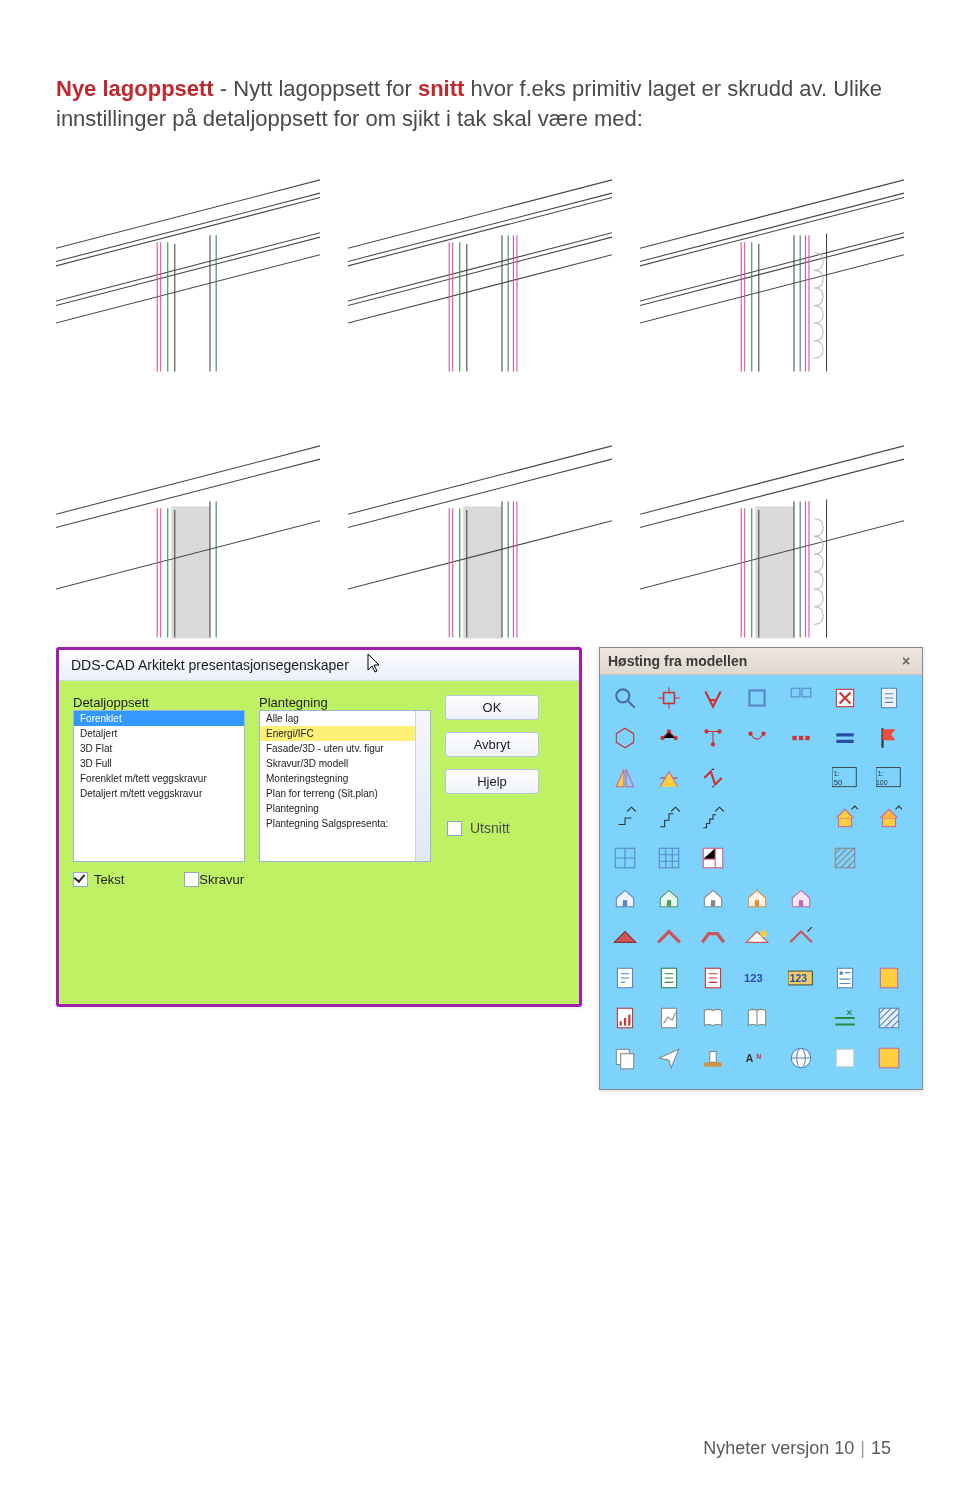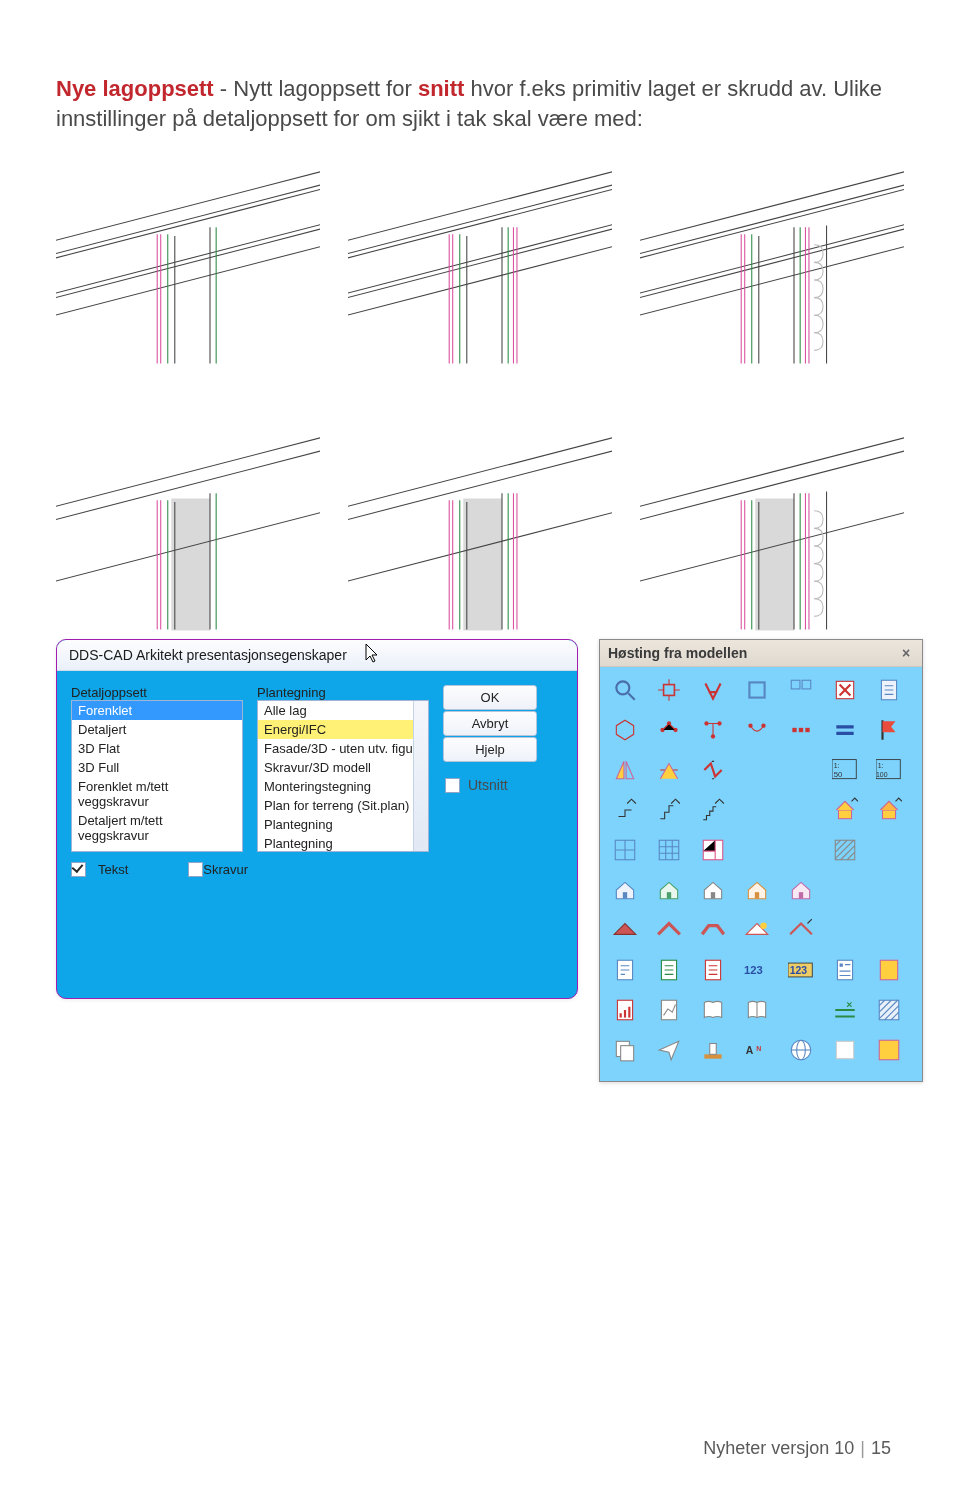--- a/index.html
+++ b/index.html
@@ -1,40 +1,40 @@
 <!DOCTYPE html>
 <html><head>
 <meta charset="utf-8">
 <style>
   body{margin:0;background:#fff;font-family:"Segoe UI",Arial,sans-serif;width:960px;color:#4a4a4a}
   .page{padding:52px 56px 30px 56px;position:relative;height:1487px;box-sizing:border-box}
-  .para{font-size:22px;line-height:1.35;margin-bottom:10px}
+  .para{font-size:22px;line-height:1.35;margin-bottom:18px}
   .red{color:#c1272d;font-weight:600}
   .green{color:#2a8a43;font-weight:600}
   .diagrams{display:flex;flex-direction:column;gap:36px;margin-top:10px}
   .row{display:flex;justify-content:space-between;gap:28px}
   .cell{flex:1;height:230px}
   svg{width:100%;height:100%;display:block}
   .para2{font-size:22px;line-height:1.35;margin:36px 0 18px 0}
   .shots{display:flex;gap:20px;position:relative;height:360px}
 
   
-  .dialog{width:520px;border:1px solid #a21caf;border-radius:10px;overflow:hidden;font-size:14px;box-shadow:0 1px 4px rgba(0,0,0,.08);background:#0ea5e9}
+  .dialog{width:520px;border:3px solid #a21caf;border-radius:3px;overflow:hidden;font-size:14px;box-shadow:0 1px 4px rgba(0,0,0,.08);background:#bef264}
   .dlg-title{background:linear-gradient(#fdfdfe,#eaf0fa);border-bottom:1px solid #d0dbea;padding:7px 12px;color:#1a1a1a;font-size:14px}
   .dlg-body{display:flex;gap:14px;padding:14px 14px 10px 14px}
   .col{display:flex;flex-direction:column}
   .colhdr{font-size:13px;color:#222;}
   .listbox{border:1px solid #9fb4d6;background:#fff;width:170px;height:150px;overflow:hidden}
   .listbox2{width:170px}
-  .lbitem{padding:2px 6px;font-size:13px;color:#222}
+  .lbitem{padding:2px 6px;font-size:10px;color:#222}
   .sel{background:#3399ff;color:#fff}
   .hl{background:#fff176}
   .scroll{position:relative}
   .scroll::after{content:"";position:absolute;right:0;top:0;bottom:0;width:14px;background:linear-gradient(#f4f6fb,#e2e9f4);border-left:1px solid #c5d3e8}
-  .btns{display:flex;flex-direction:column;gap:1px}
+  .btns{display:flex;flex-direction:column;gap:12px}
   .btn{background:linear-gradient(#fdfdfe,#eef2f9);border:1px solid #b7c5dc;border-radius:3px;padding:4px 0;width:92px;text-align:center;font-size:13px;color:#222}
   .chkrow{display:flex;align-items:center;gap:8px;margin-top:8px;margin-left:32px}
   .chk{width:13px;height:13px;border:1px solid #8fa6c8;background:#fff;display:inline-block;position:relative}
   .chk.on::after{content:"";position:absolute;left:2px;top:-1px;width:5px;height:8px;border-right:2px solid #2a2a2a;border-bottom:2px solid #2a2a2a;transform:rotate(40deg)}
   .bottom{display:flex;gap:60px;padding:0 14px 12px 14px;align-items:center;font-size:13px;color:#222}
 
   
   .panel{position:absolute;left:543px;top:0;width:322px;background:#7dd3fc;border:1px solid #8a8a8a;box-shadow:0 1px 4px rgba(0,0,0,.15)}
   .pnl-title{background:linear-gradient(#ece6dd,#e0d9cf);border-bottom:1px solid #cfc8bd;padding:5px 8px;font-weight:600;color:#3a3a3a;font-size:14px;display:flex;justify-content:space-between;align-items:center}
   .close{width:16px;line-height:14px;text-align:center;color:#666}
@@ -227,21 +227,21 @@
         <div class="btn">OK</div>
         <div class="btn">Avbryt</div>
         <div class="btn">Hjelp</div>
         <div class="chkrow" style="margin-top:14px;margin-left:2px">
           <span class="chk"></span>
           <span>Utsnitt</span>
         </div>
       </div>
     </div>
     <div class="bottom">
-      <span style="display:flex;gap:12px;align-items:center">
+      <span style="display:flex;gap:6px;align-items:center">
             <span class="chk on"></span>
             <span>Tekst</span>
           </span>
       <span style="display:flex;gap:0;align-items:flex-end">
             <span class="chk"></span>
             <span>Skravur</span>
           </span>
     </div>
   </div>
 

